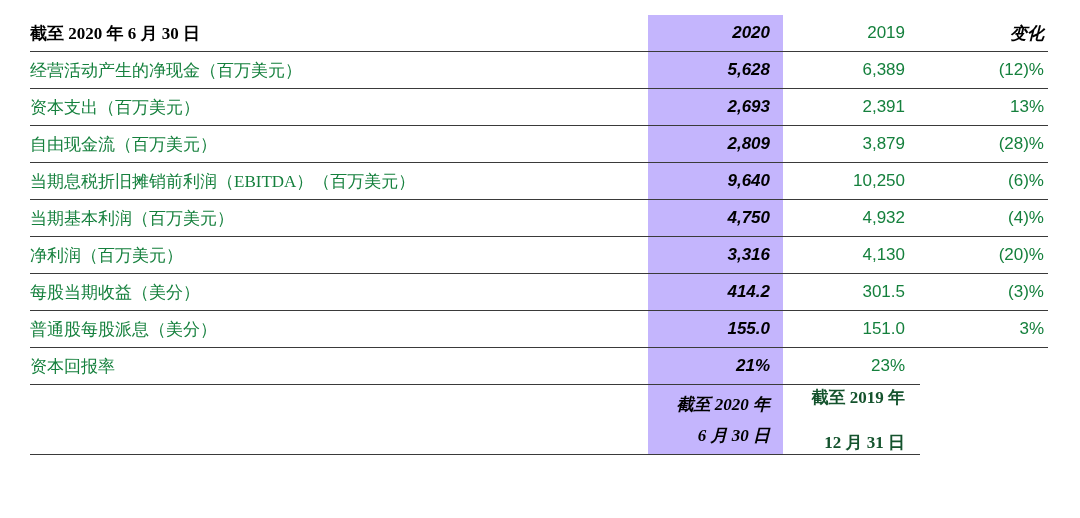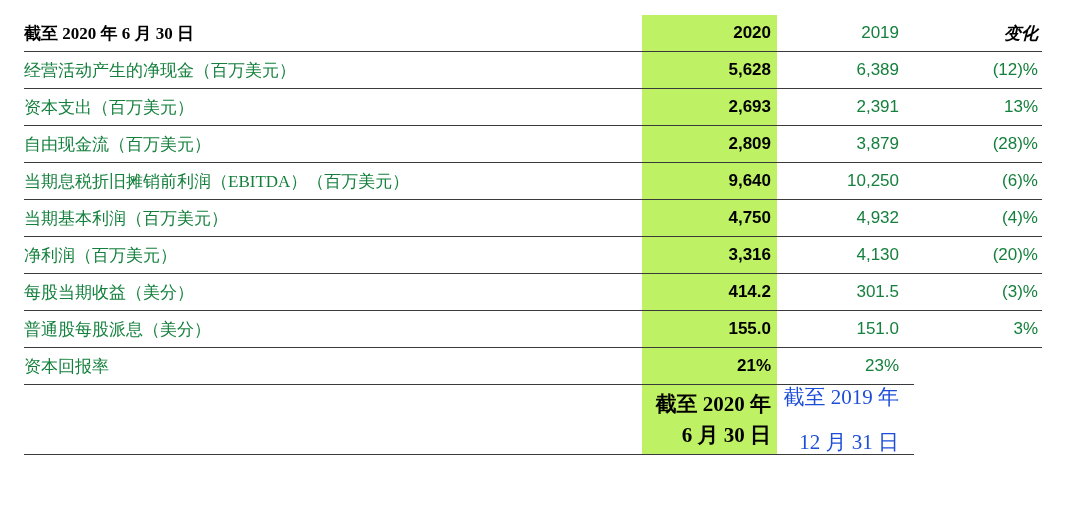--- a/index.html
+++ b/index.html
@@ -5,21 +5,21 @@
   html, body { margin: 0; padding: 0; }
   body {
     width: 1080px; height: 518px;
     background: #ffffff;
     position: relative;
     font-family: "Liberation Sans", "DejaVu Sans", sans-serif;
     -webkit-font-smoothing: antialiased;
   }
   .fin-table {
     position: absolute;
-    left: 24px; top: 15px;
+    left: 30px; top: 15px;
     width: 1018px;
   }
   .row {
     display: grid;
     grid-template-columns: 618px 135px 137px 128px;
     height: 37px;
   }
   .cell {
     display: flex;
     align-items: center;
@@ -29,42 +29,43 @@
     overflow: hidden;
     white-space: nowrap;
   }
   .label {
     font-family: "Liberation Serif", "DejaVu Serif", serif;
     padding-right: 8px;
     justify-content: flex-start;
   }
   .num { justify-content: flex-end; }
   .c2020 {
-    background: #bef264;
-    padding-right: 6px;
+    background: #c4b5fd;
+    padding-right: 13px;
     font-weight: bold;
     color: #000000;
+    font-style: italic;
   }
   .c2019 { padding-right: 15px; }
   .cchg  { padding-right: 4px; }
   .full .cell { border-bottom: 1.5px solid #3a3a3a; }
   .partial .cell { border-bottom: 1.5px solid #3a3a3a; }
   .partial .cchg { border-bottom: none; }
   .header-row .label { font-weight: bold; color: #000000; }
   .header-row .cchg  { font-weight: bold; color: #000000; font-style: italic; }
   .subheader-row { height: 70px; }
   .subheader-row .cell {
     flex-direction: column;
     justify-content: center;
     align-items: flex-end;
     font-family: "Liberation Serif", "DejaVu Serif", serif;
     line-height: 31px;
-    font-size: 21px;
+    font-size: 17px;
   }
-  .subheader-row .c2019 { font-weight: normal; color: #1d4ed8; gap: 14px; }
+  .subheader-row .c2019 { font-weight: bold; color: #14532d; gap: 14px; }
   .netdebt-row { height: 38px; }
 </style>
 </head>
 <body>
 
 <div class="fin-table">
 
   <div class="row full header-row">
     <div class="cell label">截至 2020 年 6 月 30 日</div>
     <div class="cell num c2020">2020</div>

